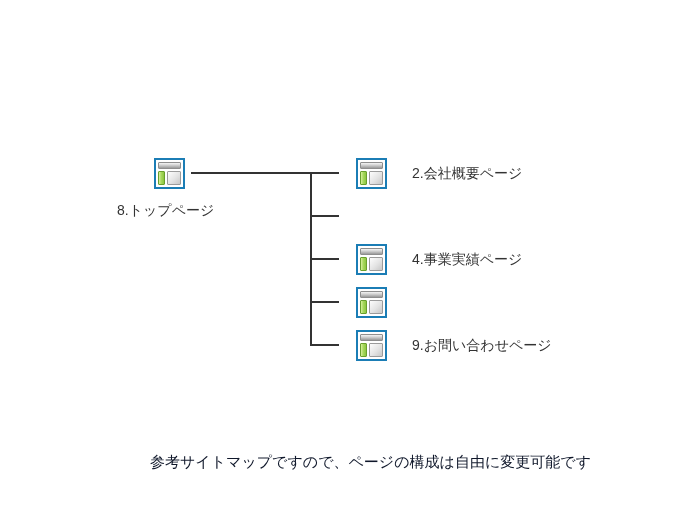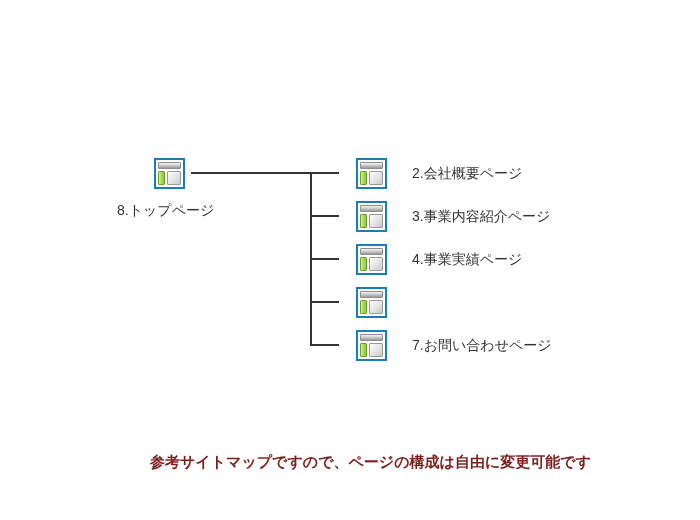--- a/index.html
+++ b/index.html
@@ -99,22 +99,21 @@
   .row-3 { top: 287px; }
   .row-4 { top: 330px; }
 
   
   .caption {
     position: absolute;
     left: 150px;
     top: 453px;
     font-size: 15px;
     white-space: nowrap;
-    color: #7f1d1d;
-    font-weight: bold;
+    color: #0f172a;
   }
 </style>
 </head>
 <body>
 
 <div class="canvas">
 
   <div class="line root-line"></div>
   <div class="line trunk"></div>
   <div class="line branch branch-2"></div>
@@ -137,30 +136,20 @@
     <div class="page-icon">
       <div class="hdr"></div>
       <div class="body">
         <div class="sidebar"></div>
         <div class="content"></div>
       </div>
     </div>
     <div class="node-label">2.会社概要ページ</div>
   </div>
 
-  <div class="child-row row-1">
-    <div class="page-icon">
-      <div class="hdr"></div>
-      <div class="body">
-        <div class="sidebar"></div>
-        <div class="content"></div>
-      </div>
-    </div>
-    <div class="node-label">3.事業内容紹介ページ</div>
-  </div>
 
   <div class="child-row row-2">
     <div class="page-icon">
       <div class="hdr"></div>
       <div class="body">
         <div class="sidebar"></div>
         <div class="content"></div>
       </div>
     </div>
     <div class="node-label">4.事業実績ページ</div>
@@ -177,18 +166,18 @@
   </div>
 
   <div class="child-row row-4">
     <div class="page-icon">
       <div class="hdr"></div>
       <div class="body">
         <div class="sidebar"></div>
         <div class="content"></div>
       </div>
     </div>
-    <div class="node-label">7.お問い合わせページ</div>
+    <div class="node-label">9.お問い合わせページ</div>
   </div>
 
   <div class="caption">参考サイトマップですので、ページの構成は自由に変更可能です</div>
 
 </div>
 
 </body></html>

